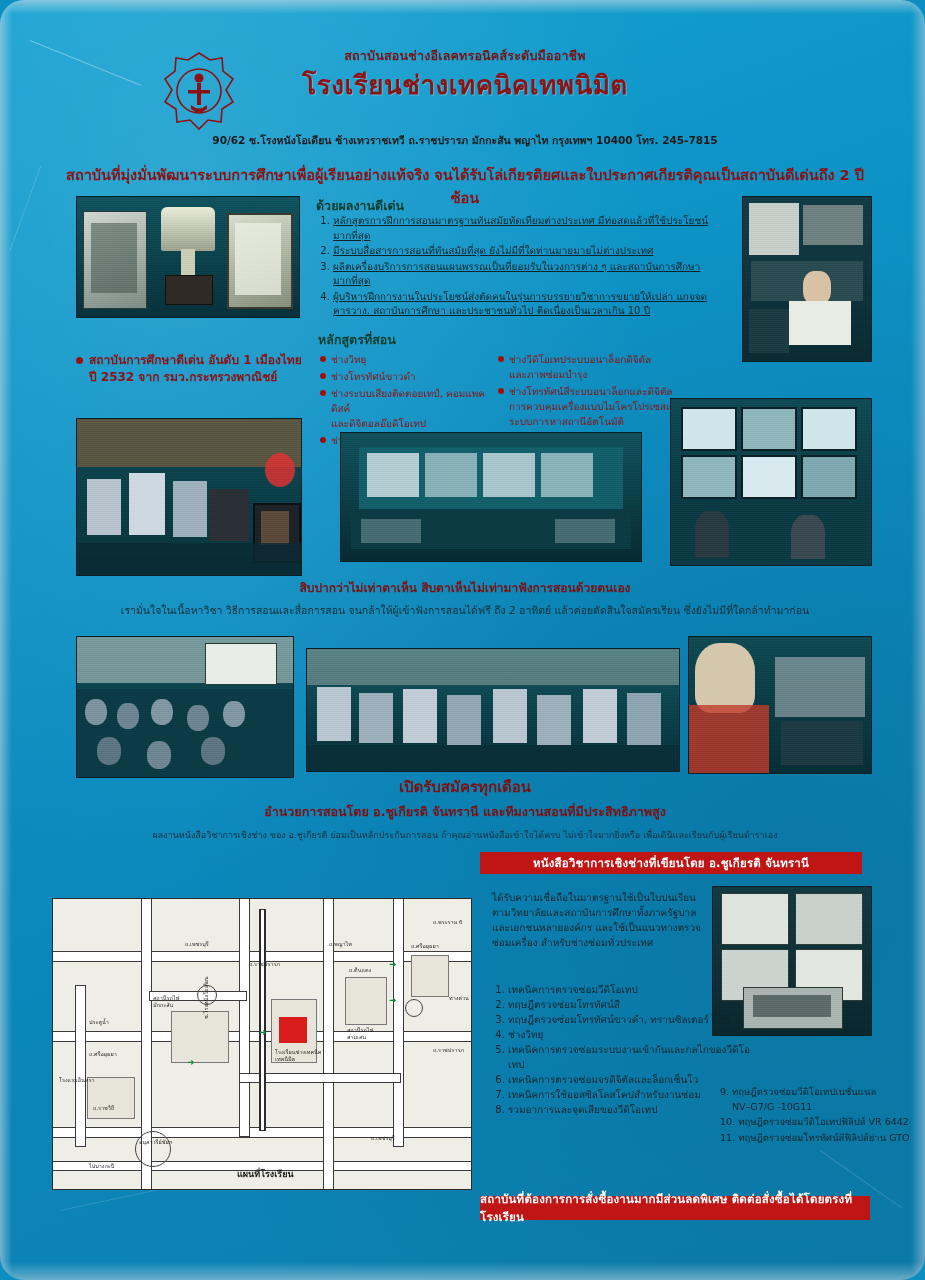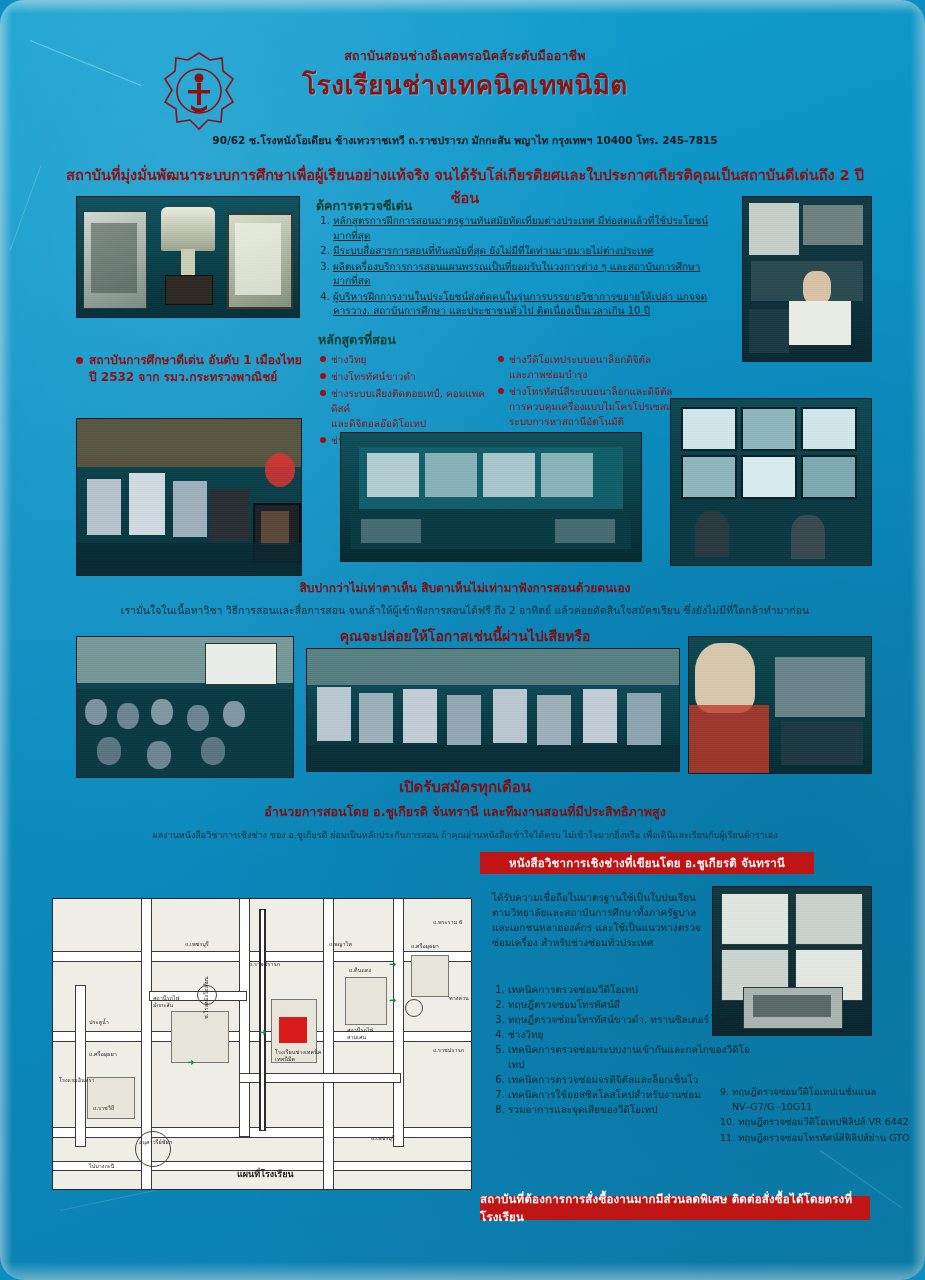--- a/index.html
+++ b/index.html
@@ -319,21 +319,21 @@
     <div class="px" style="background:linear-gradient(180deg,#123c46,#0a2b33);"></div>
     <div style="position:absolute;left:6px;top:6px;width:50px;height:52px;background:#e6e9e2;opacity:.85;"></div>
     <div style="position:absolute;left:60px;top:8px;width:60px;height:40px;background:#8f9a96;opacity:.75;"></div>
     <div style="position:absolute;left:8px;top:64px;width:112px;height:40px;background:#2a4c52;"></div>
     <div style="position:absolute;left:60px;top:74px;width:28px;height:34px;background:#d9c2a6;border-radius:40%;"></div>
     <div style="position:absolute;left:46px;top:104px;width:62px;height:44px;background:#e9ece4;"></div>
     <div style="position:absolute;left:6px;top:112px;width:40px;height:44px;background:#1b3b42;"></div>
     <div class="grain"></div>
   </div>
 
-  <div class="head-green" style="left:316px; top:196px;">ด้คการตรวจซีเด่น</div>
+  <div class="head-green" style="left:316px; top:196px;">ด้วยผลงานดีเด่น</div>
   <div class="dark-list" style="left:318px; top:214px; width:396px;text-decoration:underline;">
     <ol>
       <li>หลักสูตรการฝึกการสอนมาตรฐานทันสมัยทัดเทียมต่างประเทศ มีท่อสดแล้วที่ใช้ประโยชน์มากที่สุด</li>
       <li>มีระบบสื่อสารการสอนที่ทันสมัยที่สุด ยังไม่มีที่ใดท่านมายมายไม่ต่างประเทศ</li>
       <li>ผลิตเครื่องบริการการสอนแผนพรรณเป็นที่ยอมรับในวงการต่าง ๆ และสถาบันการศึกษามากที่สุด</li>
       <li style="white-space:pre-line;">ผู้บริหารฝึกการงานในประโยชน์ส่งตัดคนในรุ่นการบรรยายวิชาการขยายให้เปล่า แกจจดคารวาง. สถาบันการศึกษา และประชาชนทั่วไป ติดเนื่องเป็นเวลาเกิน 10 ปี</li>
     </ol>
   </div>
 
   <div class="red-bullets" style="left:76px; top:320px; width:232px;">
@@ -397,21 +397,20 @@
     <div style="position:absolute;left:70px;top:56px;width:52px;height:40px;background:#d8eaee;border:2px solid #0c2026;"></div>
     <div style="position:absolute;left:130px;top:56px;width:52px;height:40px;background:#7fa9b1;border:2px solid #0c2026;"></div>
     <div style="position:absolute;left:0;top:104px;width:200px;height:62px;background:#0c3a43;"></div>
     <div style="position:absolute;left:24px;top:112px;width:34px;height:46px;background:#2a3a40;border-radius:40% 40% 0 0;"></div>
     <div style="position:absolute;left:120px;top:116px;width:34px;height:44px;background:#3a4a50;border-radius:40% 40% 0 0;"></div>
     <div class="grain"></div>
   </div>
 
   <div class="mid-slogan" style="left:60px; top:578px; width:810px; font-size:12px;">สิบปากว่าไม่เท่าตาเห็น สิบตาเห็นไม่เท่ามาฟังการสอนด้วยตนเอง</div>
   <div class="mid-sub" style="left:90px; top:602px; width:750px; font-size:10.5px;">เรามั่นใจในเนื้อหาวิชา วิธีการสอนและสื่อการสอน จนกล้าให้ผู้เข้าฟังการสอนได้ฟรี ถึง 2 อาทิตย์ แล้วค่อยตัดสินใจสมัครเรียน ซึ่งยังไม่มีที่ใดกล้าทำมาก่อน</div>
-  <div class="mid-slogan" style="left:60px; top:625px; width:810px; font-size:14px;">คุณจะปล่อยให้โอกาสเช่นนี้ผ่านไปเสียหรือ</div>
 
   <div class="photo" style="left:76px; top:636px; width:216px; height:140px;">
     <div class="px" style="background:linear-gradient(180deg,#0e4f5a,#083038);"></div>
     <div style="position:absolute;left:0;top:0;width:216px;height:46px;background:#cfd9d4;opacity:.55;"></div>
     <div style="position:absolute;left:128px;top:6px;width:70px;height:40px;background:#e8ede8;border:1px solid #2a3a36;"></div>
     <div style="position:absolute;left:0;top:52px;width:216px;height:88px;background:#0b3b45;"></div>
     <div style="position:absolute;left:8px;top:62px;width:22px;height:26px;background:#7e93a0;border-radius:45%;"></div>
     <div style="position:absolute;left:40px;top:66px;width:22px;height:26px;background:#6c8594;border-radius:45%;"></div>
     <div style="position:absolute;left:74px;top:62px;width:22px;height:26px;background:#8197a4;border-radius:45%;"></div>
     <div style="position:absolute;left:110px;top:68px;width:22px;height:26px;background:#6c8594;border-radius:45%;"></div>
@@ -443,21 +442,21 @@
     <div style="position:absolute;left:0;top:68px;width:80px;height:68px;background:#c23b2b;opacity:.8;"></div>
     <div style="position:absolute;left:86px;top:20px;width:90px;height:60px;background:#93a2a8;opacity:.7;"></div>
     <div style="position:absolute;left:92px;top:84px;width:82px;height:44px;background:#1d3a42;"></div>
     <div class="grain"></div>
   </div>
 
   <div class="mid-slogan" style="left:60px; top:775px; width:810px; font-size:15px;">เปิดรับสมัครทุกเดือน</div>
   <div class="mid-slogan" style="left:60px; top:802px; width:810px; font-size:12.5px;">อำนวยการสอนโดย อ.ชูเกียรติ จันทรานี และทีมงานสอนที่มีประสิทธิภาพสูง</div>
   <div class="mid-sub" style="left:90px; top:828px; width:750px; font-size:9px;">ผลงานหนังสือวิชาการเชิงช่าง ของ อ.ชูเกียรติ ย่อมเป็นหลักประกันการสอน ถ้าคุณอ่านหนังสือเข้าใจได้ครบ ไม่เข้าใจมากยิ่งหรือ เพื่อเดินิและเรียนกับผู้เรียนด้าราเอง</div>
 
-  <div class="redbar" style="left:480px; top:852px; width:334px; height:22px;">
+  <div class="redbar" style="left:480px; top:852px; width:382px; height:22px;">
     <span>หนังสือวิชาการเชิงช่างที่เขียนโดย อ.ชูเกียรติ จันทรานี</span>
   </div>
 
   <div class="photo" style="left:712px; top:886px; width:158px; height:148px;">
     <div class="px" style="background:linear-gradient(180deg,#123a42,#0a272e);"></div>
     <div style="position:absolute;left:8px;top:6px;width:66px;height:50px;background:#dfe4de;border:1px solid #2b3a36;"></div>
     <div style="position:absolute;left:82px;top:6px;width:66px;height:50px;background:#c9d2cd;border:1px solid #2b3a36;"></div>
     <div style="position:absolute;left:8px;top:62px;width:66px;height:50px;background:#cbd4cf;border:1px solid #2b3a36;"></div>
     <div style="position:absolute;left:82px;top:62px;width:66px;height:50px;background:#e2e7e1;border:1px solid #2b3a36;"></div>
     <div style="position:absolute;left:30px;top:100px;width:98px;height:40px;background:#aab4b0;border:1px solid #2b3a36;"></div>

